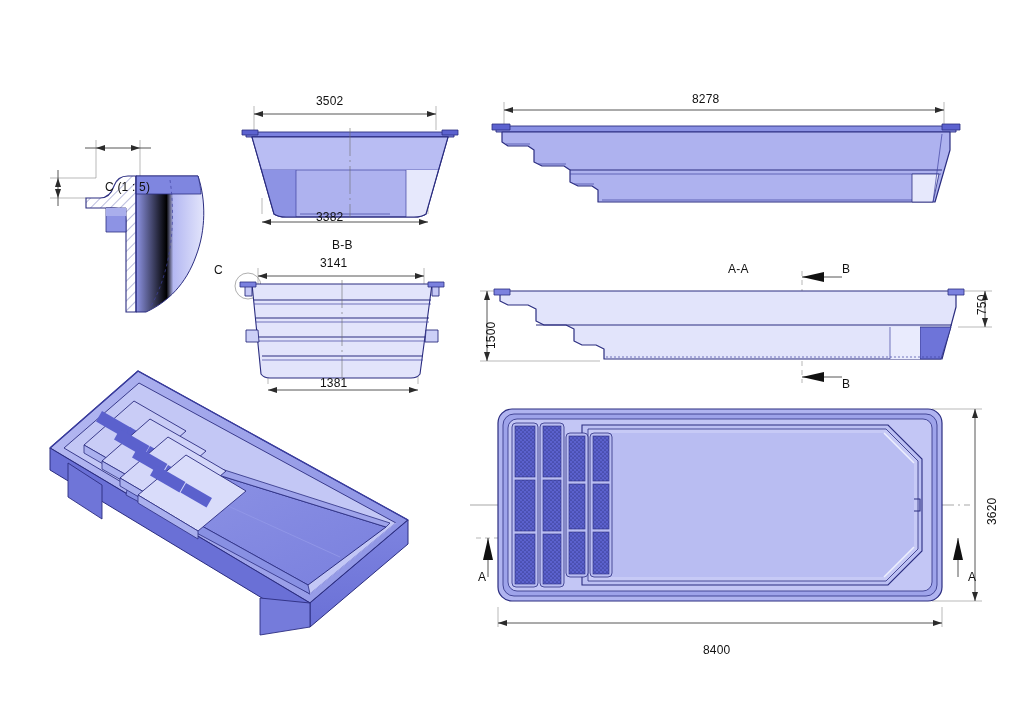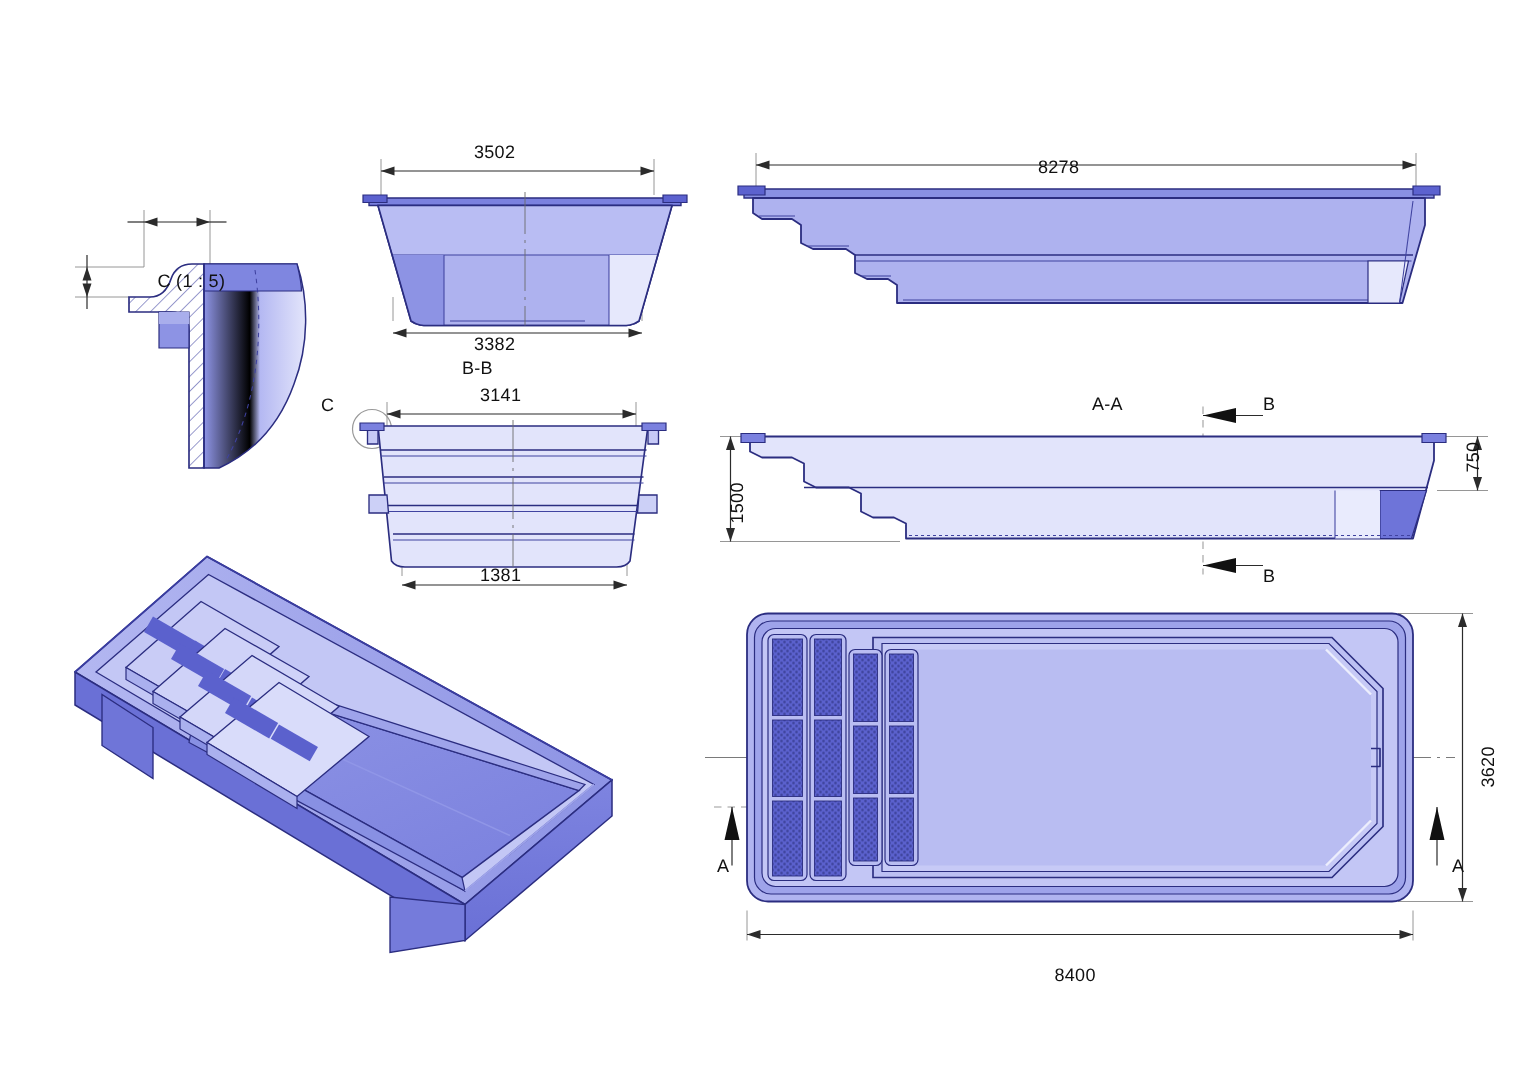--- a/index.html
+++ b/index.html
@@ -73,21 +73,21 @@
                L136,96 L136,232 L126,232 L126,140 C126,132 122,128 114,128
                L86,128 Z" fill="url(#hatchC)" stroke="#2b2d80" stroke-width="1.1"></path>
 
       <path d="M106,128 L126,128 L126,152 L106,152 Z" fill="#8d93e4" stroke="#2b2d80" stroke-width=".8"></path>
       <path d="M106,128 L126,128 L126,136 L106,136 Z" fill="#a9aeec" stroke="none"></path>
     </svg>
   </div>
 
   <div class="view" style="left:240px;top:88px;width:220px;height:145px;">
     <div class="lbl" style="left:76px;top:6px;">3502</div>
-    <div class="lbl" style="left:76px;top:134px;">3382</div>
+    <div class="lbl" style="left:76px;top:122px;">3382</div>
 
     <svg width="220" height="145" viewBox="0 0 220 145">
       <defs>
         <linearGradient id="feUp" x1="0" y1="0" x2="0" y2="1">
           <stop offset="0%" stop-color="#b3b7f1"></stop>
           <stop offset="100%" stop-color="#a5aaec"></stop>
         </linearGradient>
       </defs>
 
       <g class="ext">
@@ -124,21 +124,21 @@
 
       <path d="M12,49 L208,49 L186,126 C182,129 178,129 174,129 L46,129 C42,129 38,129 34,126 Z" class="outl"></path>
 
       <path d="M60,126 L150,126" class="thin"></path>
 
       <line x1="110" y1="40" x2="110" y2="129" class="center"></line>
     </svg>
   </div>
 
   <div class="view" style="left:212px;top:238px;width:255px;height:165px;">
-    <div class="lbl" style="left:96px;top:0px;">B-B</div>
+    <div class="lbl" style="left:120px;top:0px;">B-B</div>
     <div class="lbl" style="left:108px;top:18px;">3141</div>
     <div class="lbl" style="left:108px;top:138px;">1381</div>
     <div class="lbl" style="left:2px;top:25px;">C</div>
 
     <svg width="255" height="165" viewBox="0 0 255 165">
       <g class="ext">
         <line x1="46" y1="30" x2="46" y2="50"></line>
         <line x1="212" y1="30" x2="212" y2="50"></line>
         <line x1="56" y1="146" x2="56" y2="130"></line>
         <line x1="206" y1="146" x2="206" y2="130"></line>
@@ -176,21 +176,21 @@
       <path d="M46,92 L34,92 L34,104 L47,104 Z" fill="#ccd0f7" stroke="#2b2d80" stroke-width=".9"></path>
       <path d="M214,92 L226,92 L226,104 L213,104 Z" fill="#ccd0f7" stroke="#2b2d80" stroke-width=".9"></path>
 
       <path d="M28,44 L44,44 L44,49 L28,49 Z" fill="#7b81df" stroke="#2b2d80" stroke-width=".8"></path>
       <path d="M216,44 L232,44 L232,49 L216,49 Z" fill="#7b81df" stroke="#2b2d80" stroke-width=".8"></path>
       <line x1="130" y1="42" x2="130" y2="140" class="center"></line>
     </svg>
   </div>
 
   <div class="view" style="left:480px;top:88px;width:490px;height:135px;">
-    <div class="lbl" style="left:212px;top:16px;">8278</div>
+    <div class="lbl" style="left:212px;top:4px;">8278</div>
 
     <svg width="490" height="135" viewBox="0 0 490 135">
       <g class="ext">
         <line x1="24" y1="14" x2="24" y2="38"></line>
         <line x1="464" y1="14" x2="464" y2="38"></line>
       </g>
       <g class="dim">
         <line x1="24" y1="22" x2="464" y2="22"></line>
         <path d="M24,22 l9,-3 l0,6 z" fill="#2b2b2b" stroke="none"></path>
         <path d="M464,22 l-9,-3 l0,6 z" fill="#2b2b2b" stroke="none"></path>

